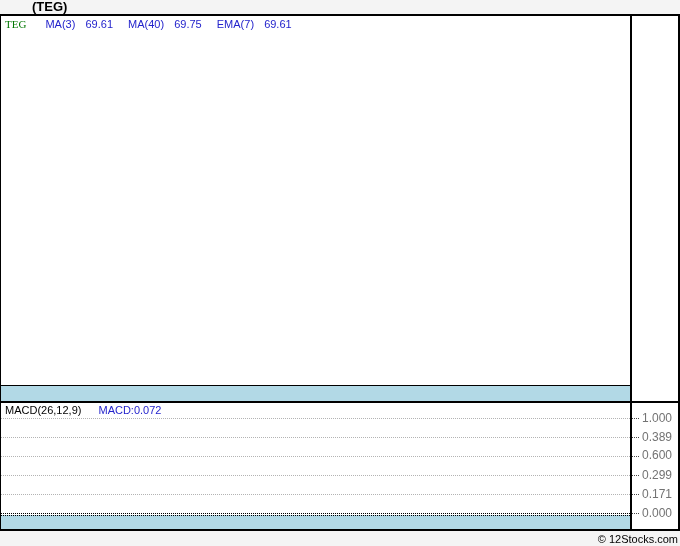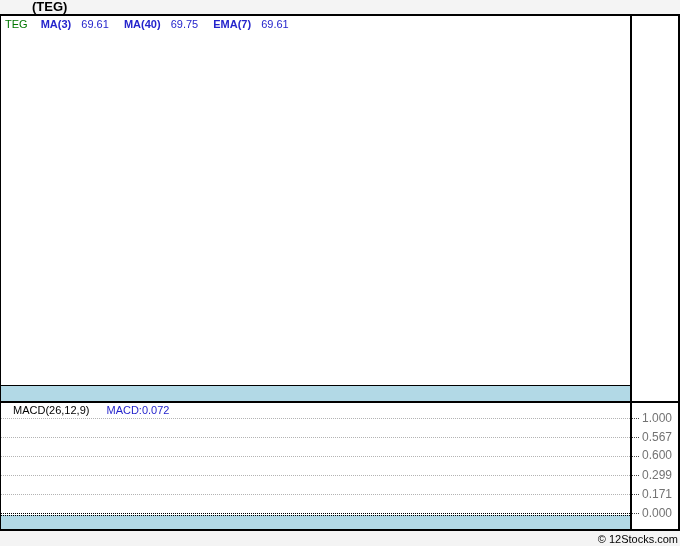--- a/index.html
+++ b/index.html
@@ -10,24 +10,24 @@
   .title{position:absolute;left:3px;top:0;font-size:13px;font-weight:bold;color:#000;line-height:13px;letter-spacing:0px;margin-left:29px;}
 
   .panel{position:absolute;left:0;width:680px;background:#fff;box-sizing:border-box;
          border-left:1px solid #000;border-right:2px solid #000;}
   .panel-main{top:14px;height:387px;border-top:2px solid #000;}
   .panel-macd{top:401px;height:130px;border-top:2px solid #000;border-bottom:2px solid #000;}
 
   .vsep{position:absolute;left:629px;top:0;bottom:0;width:2px;background:#000;}
 
   .legend{position:absolute;top:2px;left:4px;font-size:11px;white-space:nowrap;line-height:12px;}
-  .legend .sym{color:#007700;margin-right:10px;}
-  .legend .lbl{color:#2424cc;margin-right:7px;font-weight:bold;}
+  .legend .sym{color:#007700;margin-right:16px;font-family:Liberation Serif, serif;}
+  .legend .lbl{color:#2424cc;margin-right:7px;}
   .legend .val{color:#2424cc;margin-right:12px;}
-  .legend-macd{top:1px;margin-left:8px;}
+  .legend-macd{top:1px;}
   .legend-macd .macd-lbl{color:#000;margin-right:14px;}
   .legend-macd .macd-val{color:#2424cc;}
 
   .band{position:absolute;left:0;width:629px;bottom:0;background:#b2d9e6;}
   .band-main{height:15px;border-top:1px solid #000;}
   .band-macd{height:13px;border-top:1px dotted #000;}
 
   .grid{position:absolute;left:0;width:629px;height:0;border-top:1px dotted #b3b3b3;}
   .grid-zero{border-top:1px dotted #000;}
 
@@ -74,21 +74,21 @@
     <div class="grid grid-zero" style="top:110px"></div>
 
     <div class="tick" style="top:15px"></div>
     <div class="tick" style="top:34px"></div>
     <div class="tick" style="top:53px"></div>
     <div class="tick" style="top:72px"></div>
     <div class="tick" style="top:91px"></div>
     <div class="tick" style="top:110px"></div>
 
     <span class="ylab" style="top:9px">1.000</span>
-    <span class="ylab" style="top:28px">0.567</span>
+    <span class="ylab" style="top:28px">0.389</span>
     <span class="ylab" style="top:46px">0.600</span>
     <span class="ylab" style="top:66px">0.299</span>
     <span class="ylab" style="top:85px">0.171</span>
     <span class="ylab" style="top:104px">0.000</span>
 
     <div class="band band-macd"></div>
     <div class="vsep"></div>
   </div>
 
   <div class="footer">

